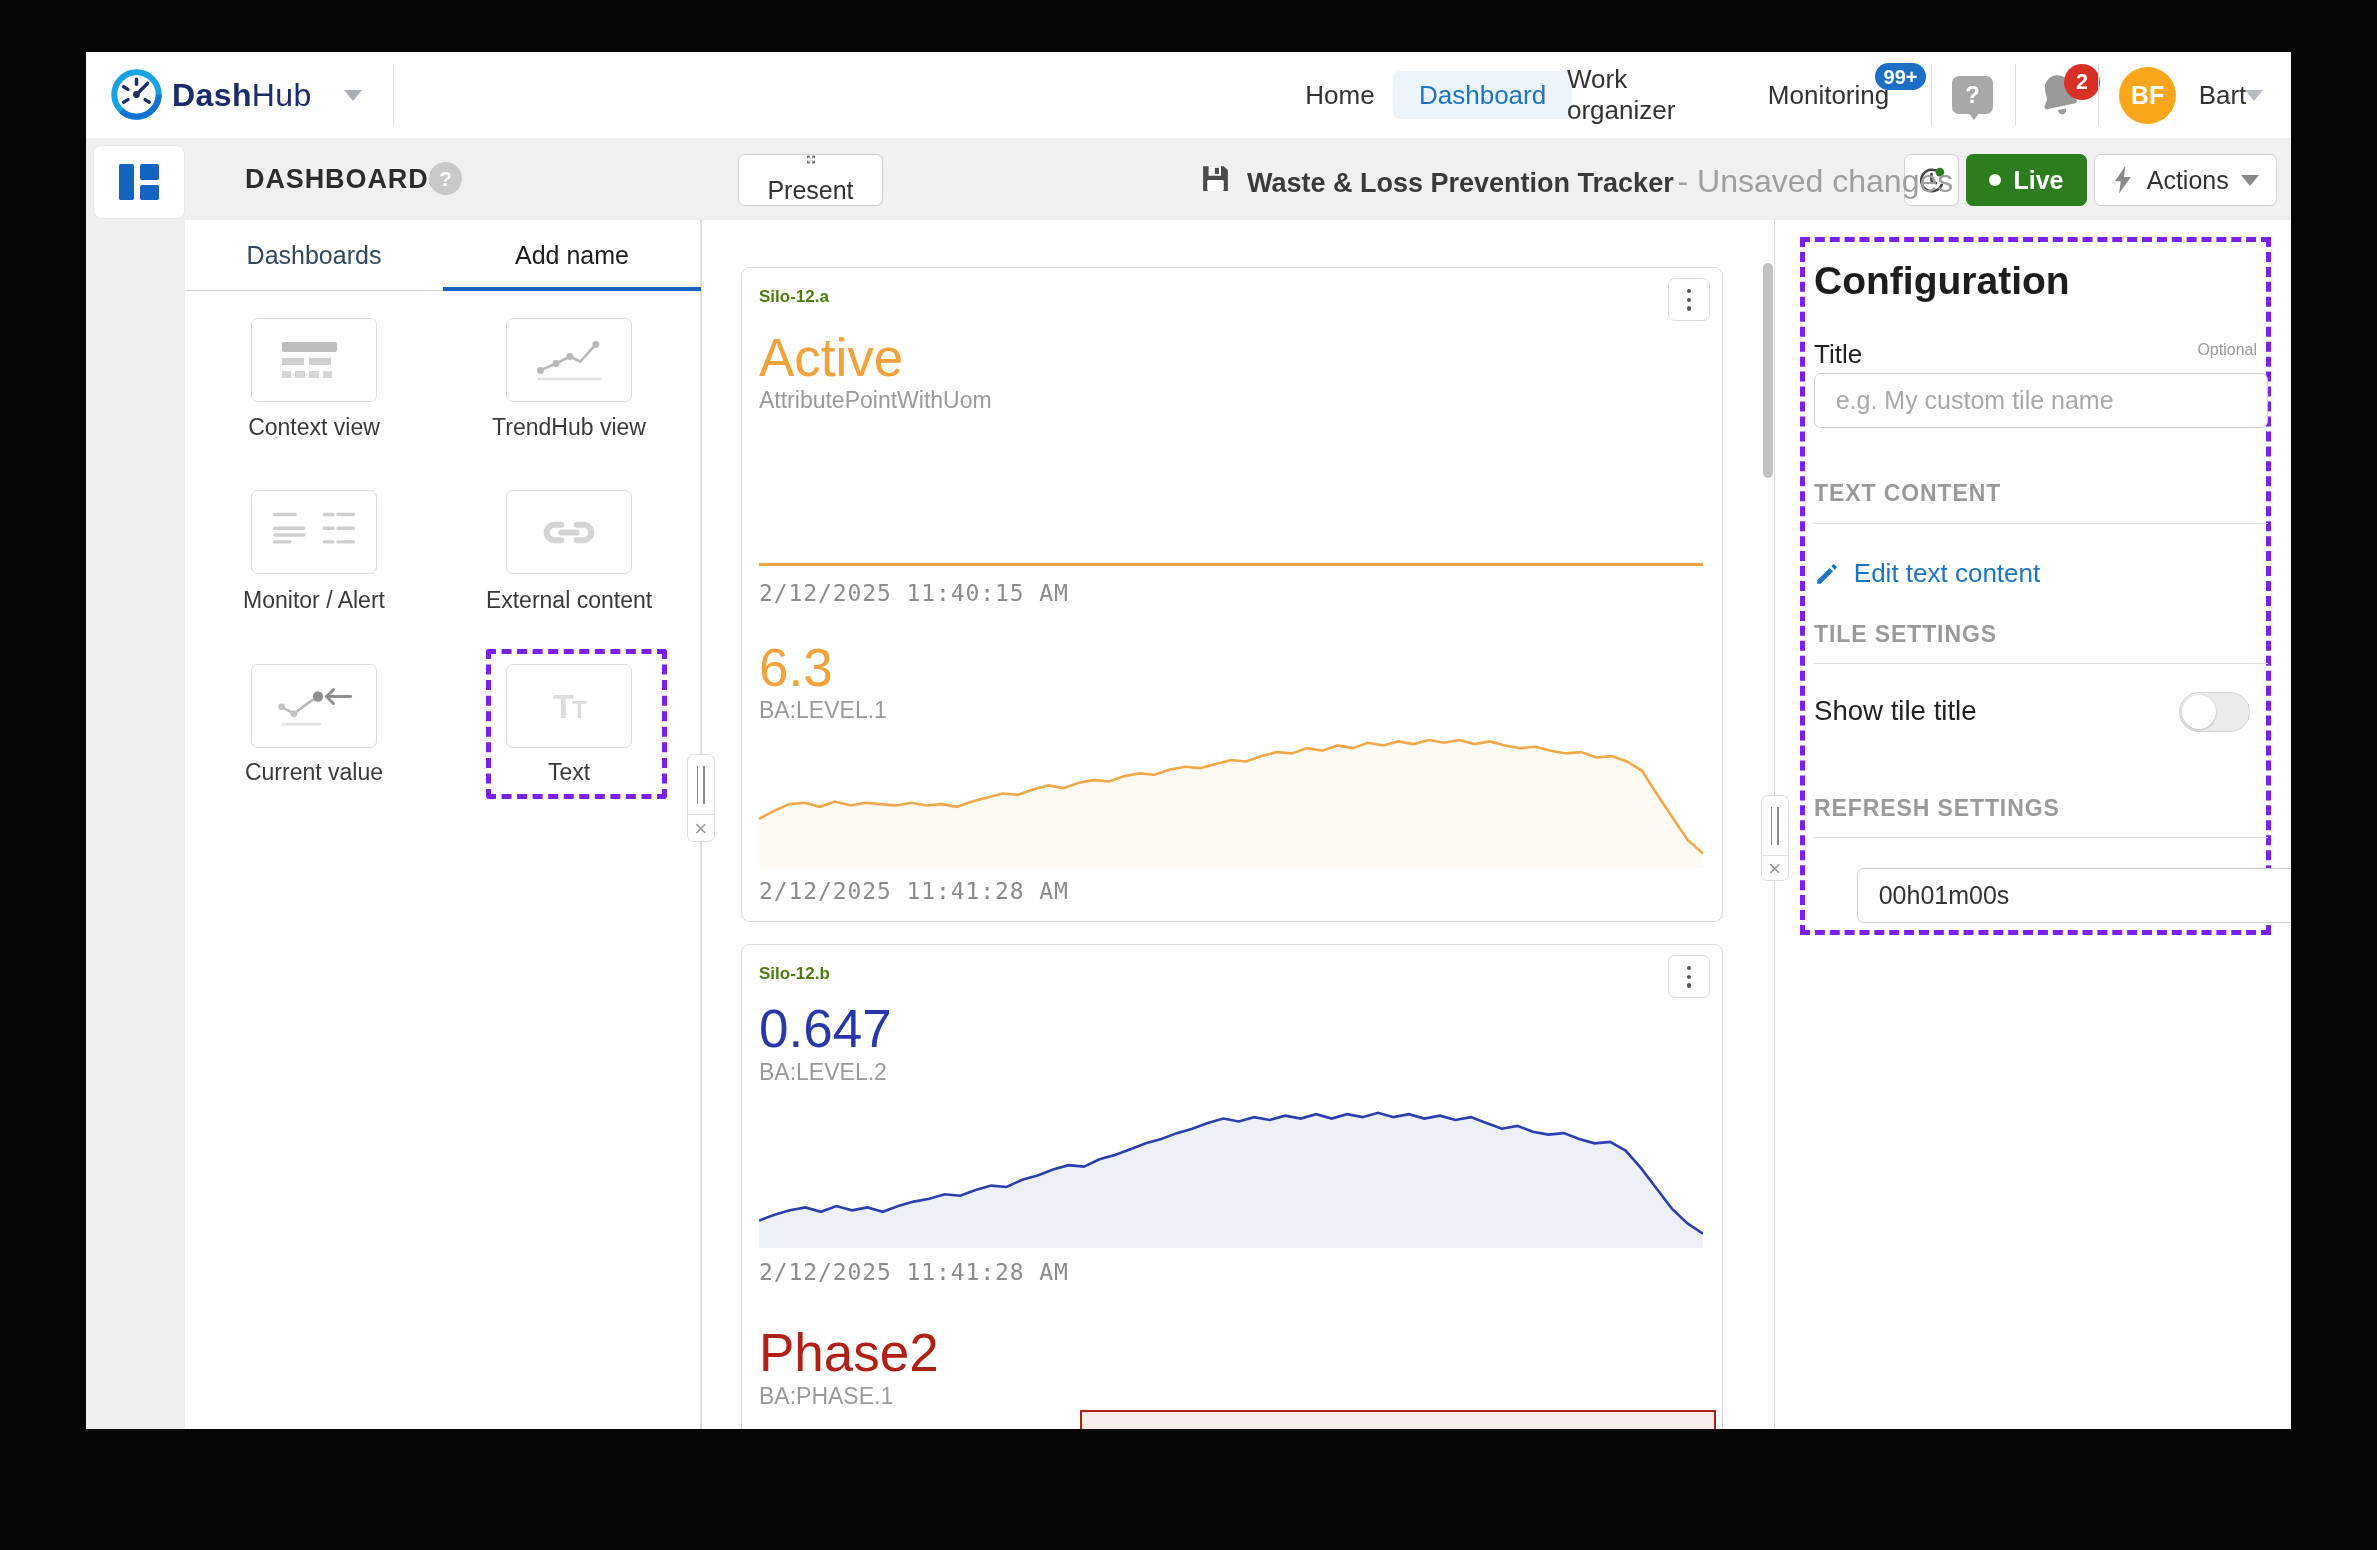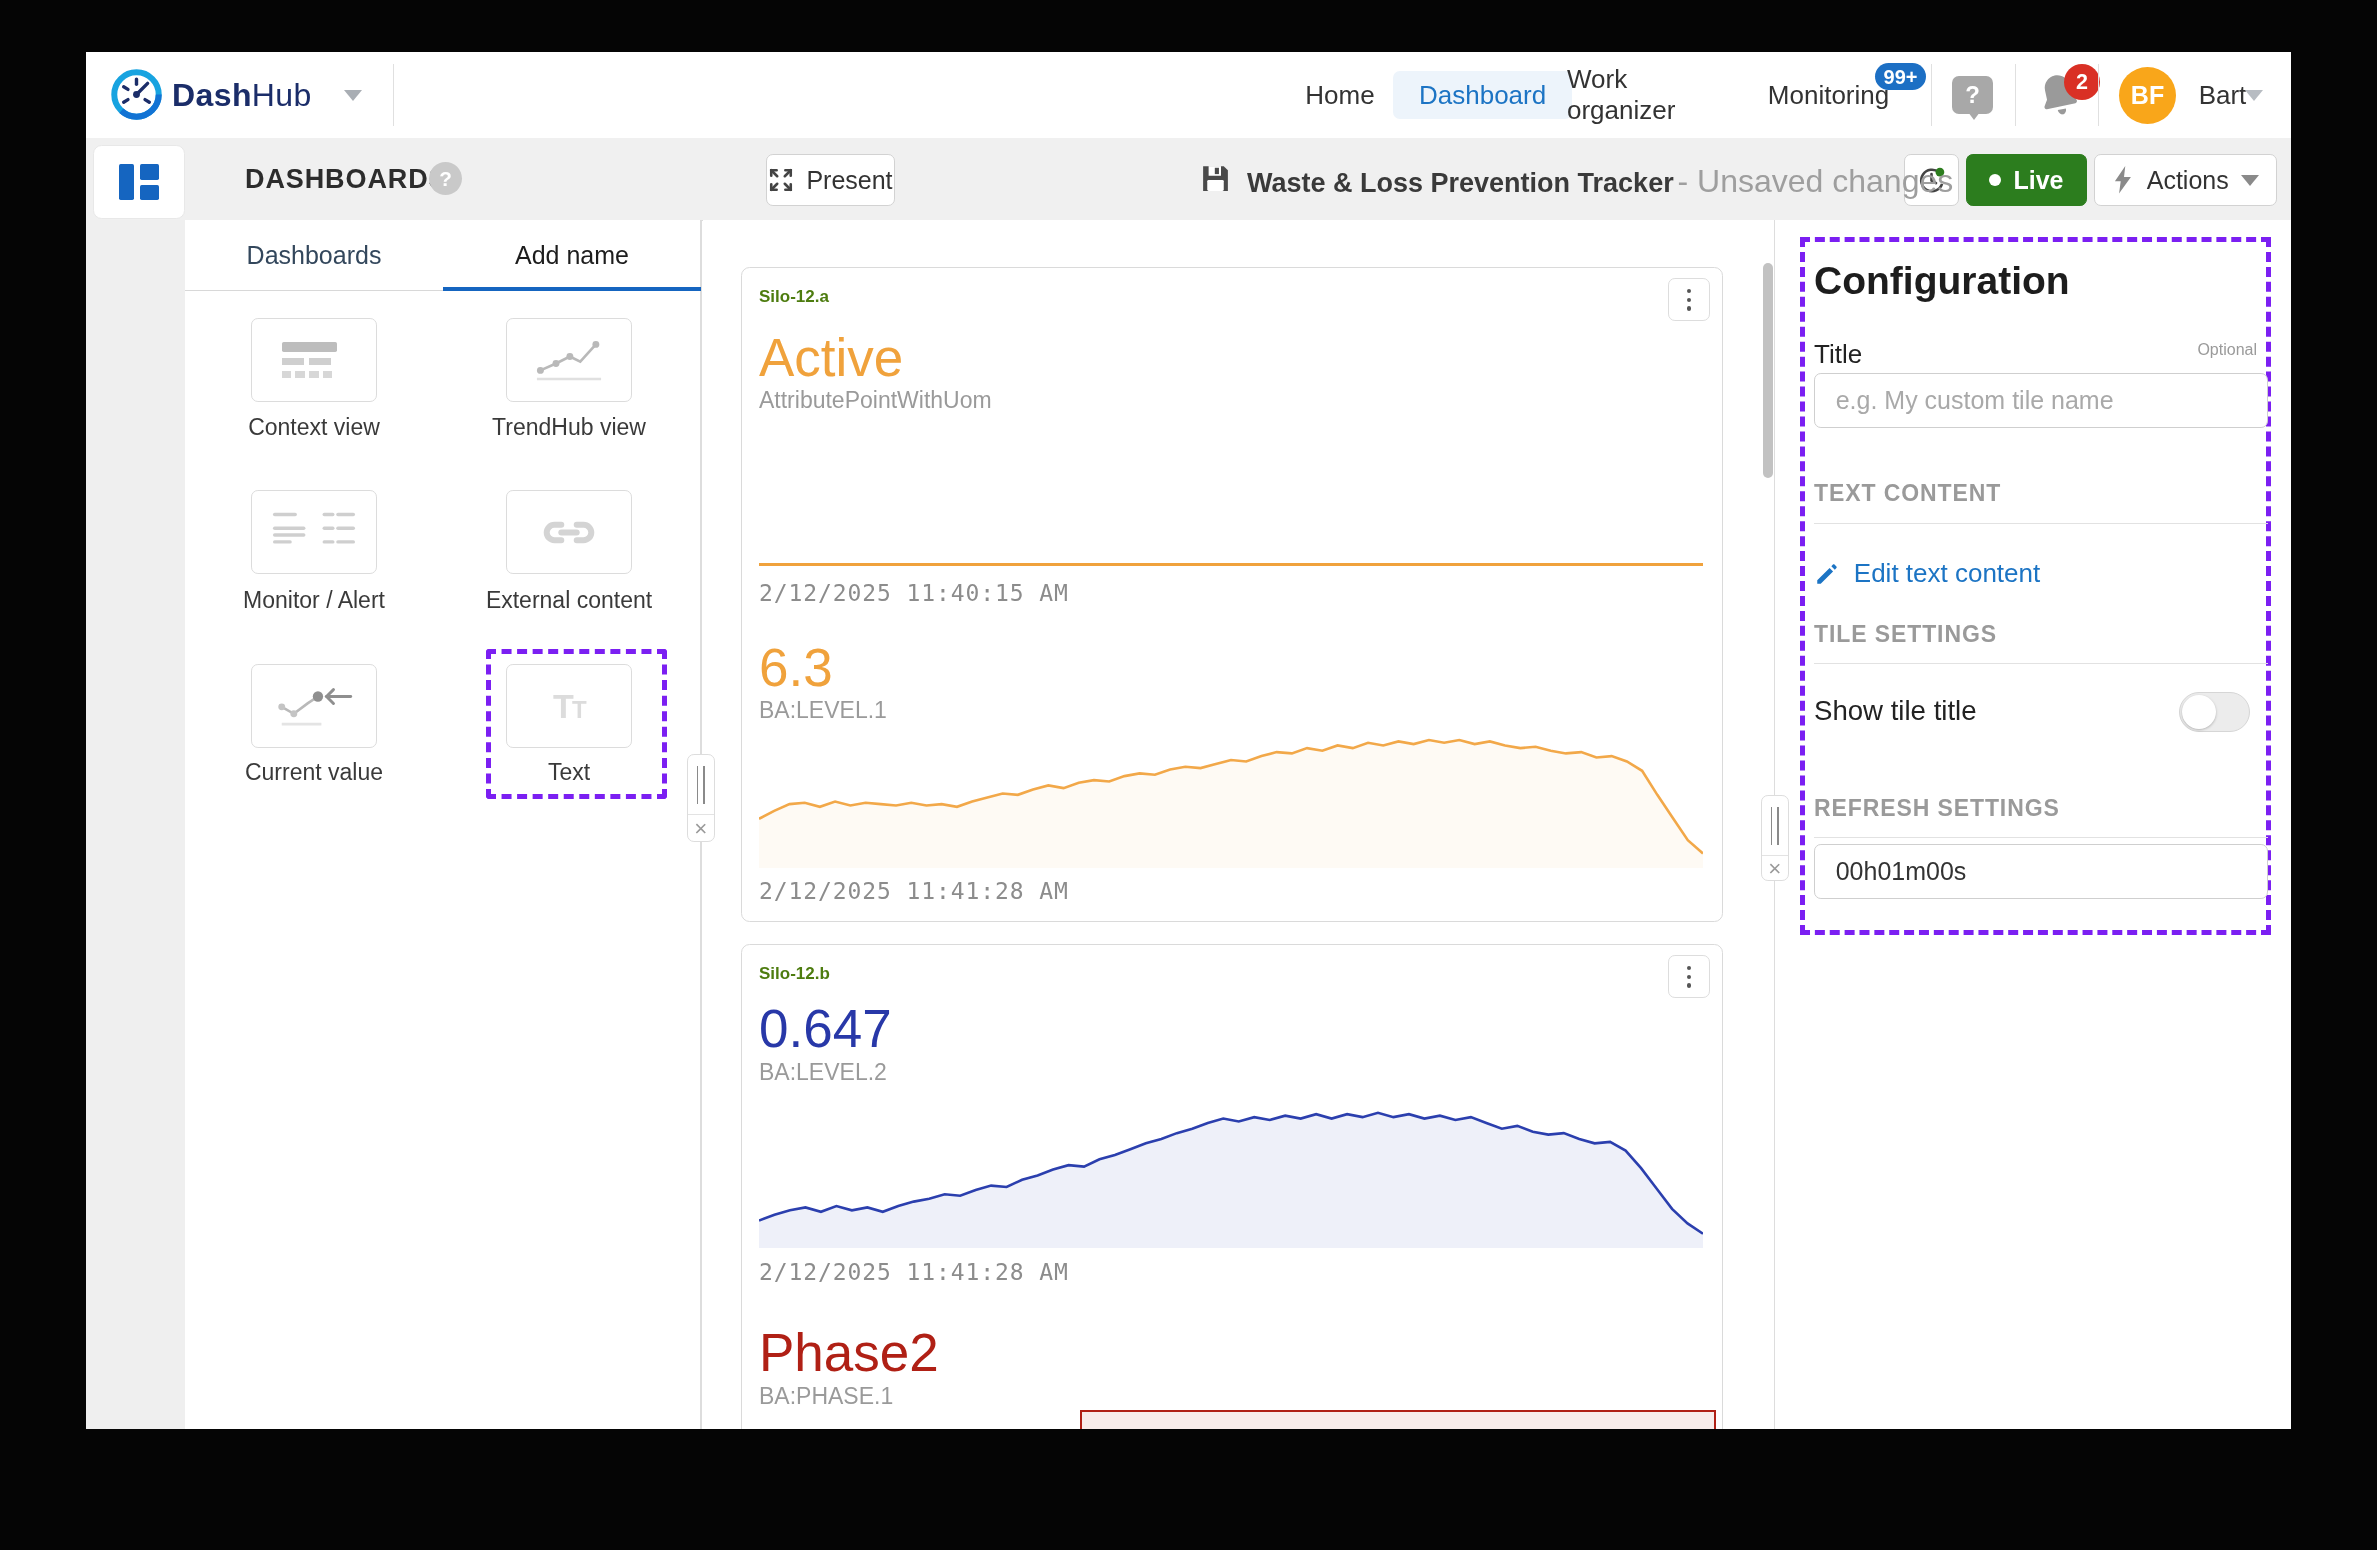--- a/index.html
+++ b/index.html
@@ -137,21 +137,21 @@
   <div class="rail-btn">
     <div class="dash-ic">
           <i class="tall"></i>
           <i></i>
           <i></i>
         </div>
   </div>
   <div class="abs panel-title" style="left:159px;top:112px;z-index:4;">DASHBOARDS</div>
   <div class="abs q-circle" style="left:343px;top:110px;z-index:4;">?</div>
 
-  <div class="tb-btn" style="left:680px;width:129px;">
+  <div class="tb-btn" style="left:652px;width:145px;flex-direction:column;">
     <svg width="26" height="26" viewBox="0 0 24 24">
       <g stroke="#444" stroke-width="2.4" fill="none" stroke-linecap="round">
         <polyline points="3,8 3,3 8,3"></polyline>
             <polyline points="16,3 21,3 21,8"></polyline>
         <polyline points="21,16 21,21 16,21"></polyline>
             <polyline points="8,21 3,21 3,16"></polyline>
         <line x1="3" y1="3" x2="8.5" y2="8.5"></line>
             <line x1="21" y1="3" x2="15.5" y2="8.5"></line>
         <line x1="21" y1="21" x2="15.5" y2="15.5"></line>
             <line x1="3" y1="21" x2="8.5" y2="15.5"></line>
@@ -370,18 +370,18 @@
     <div class="abs section-h" style="left:39px;top:401px;">TILE SETTINGS</div>
     <div class="divider" style="top:443px;"></div>
 
     <div class="abs cfg-label" style="left:39px;top:475px;font-size:27.6px;">Show tile title</div>
     <div class="toggle" style="right:41px;top:472px;">
           <i></i>
         </div>
 
     <div class="abs section-h" style="left:39px;top:575px;">REFRESH SETTINGS</div>
     <div class="divider" style="top:617px;"></div>
-    <input class="cfg-input mono-val" style="top: 624px;" value="00h01m00s">
+    <input class="cfg-input mono-val" style="top: 648px; margin-left: 43px;" value="00h01m00s">
   </div>
 
 </div>
 </div>
 
 
 </body></html>

